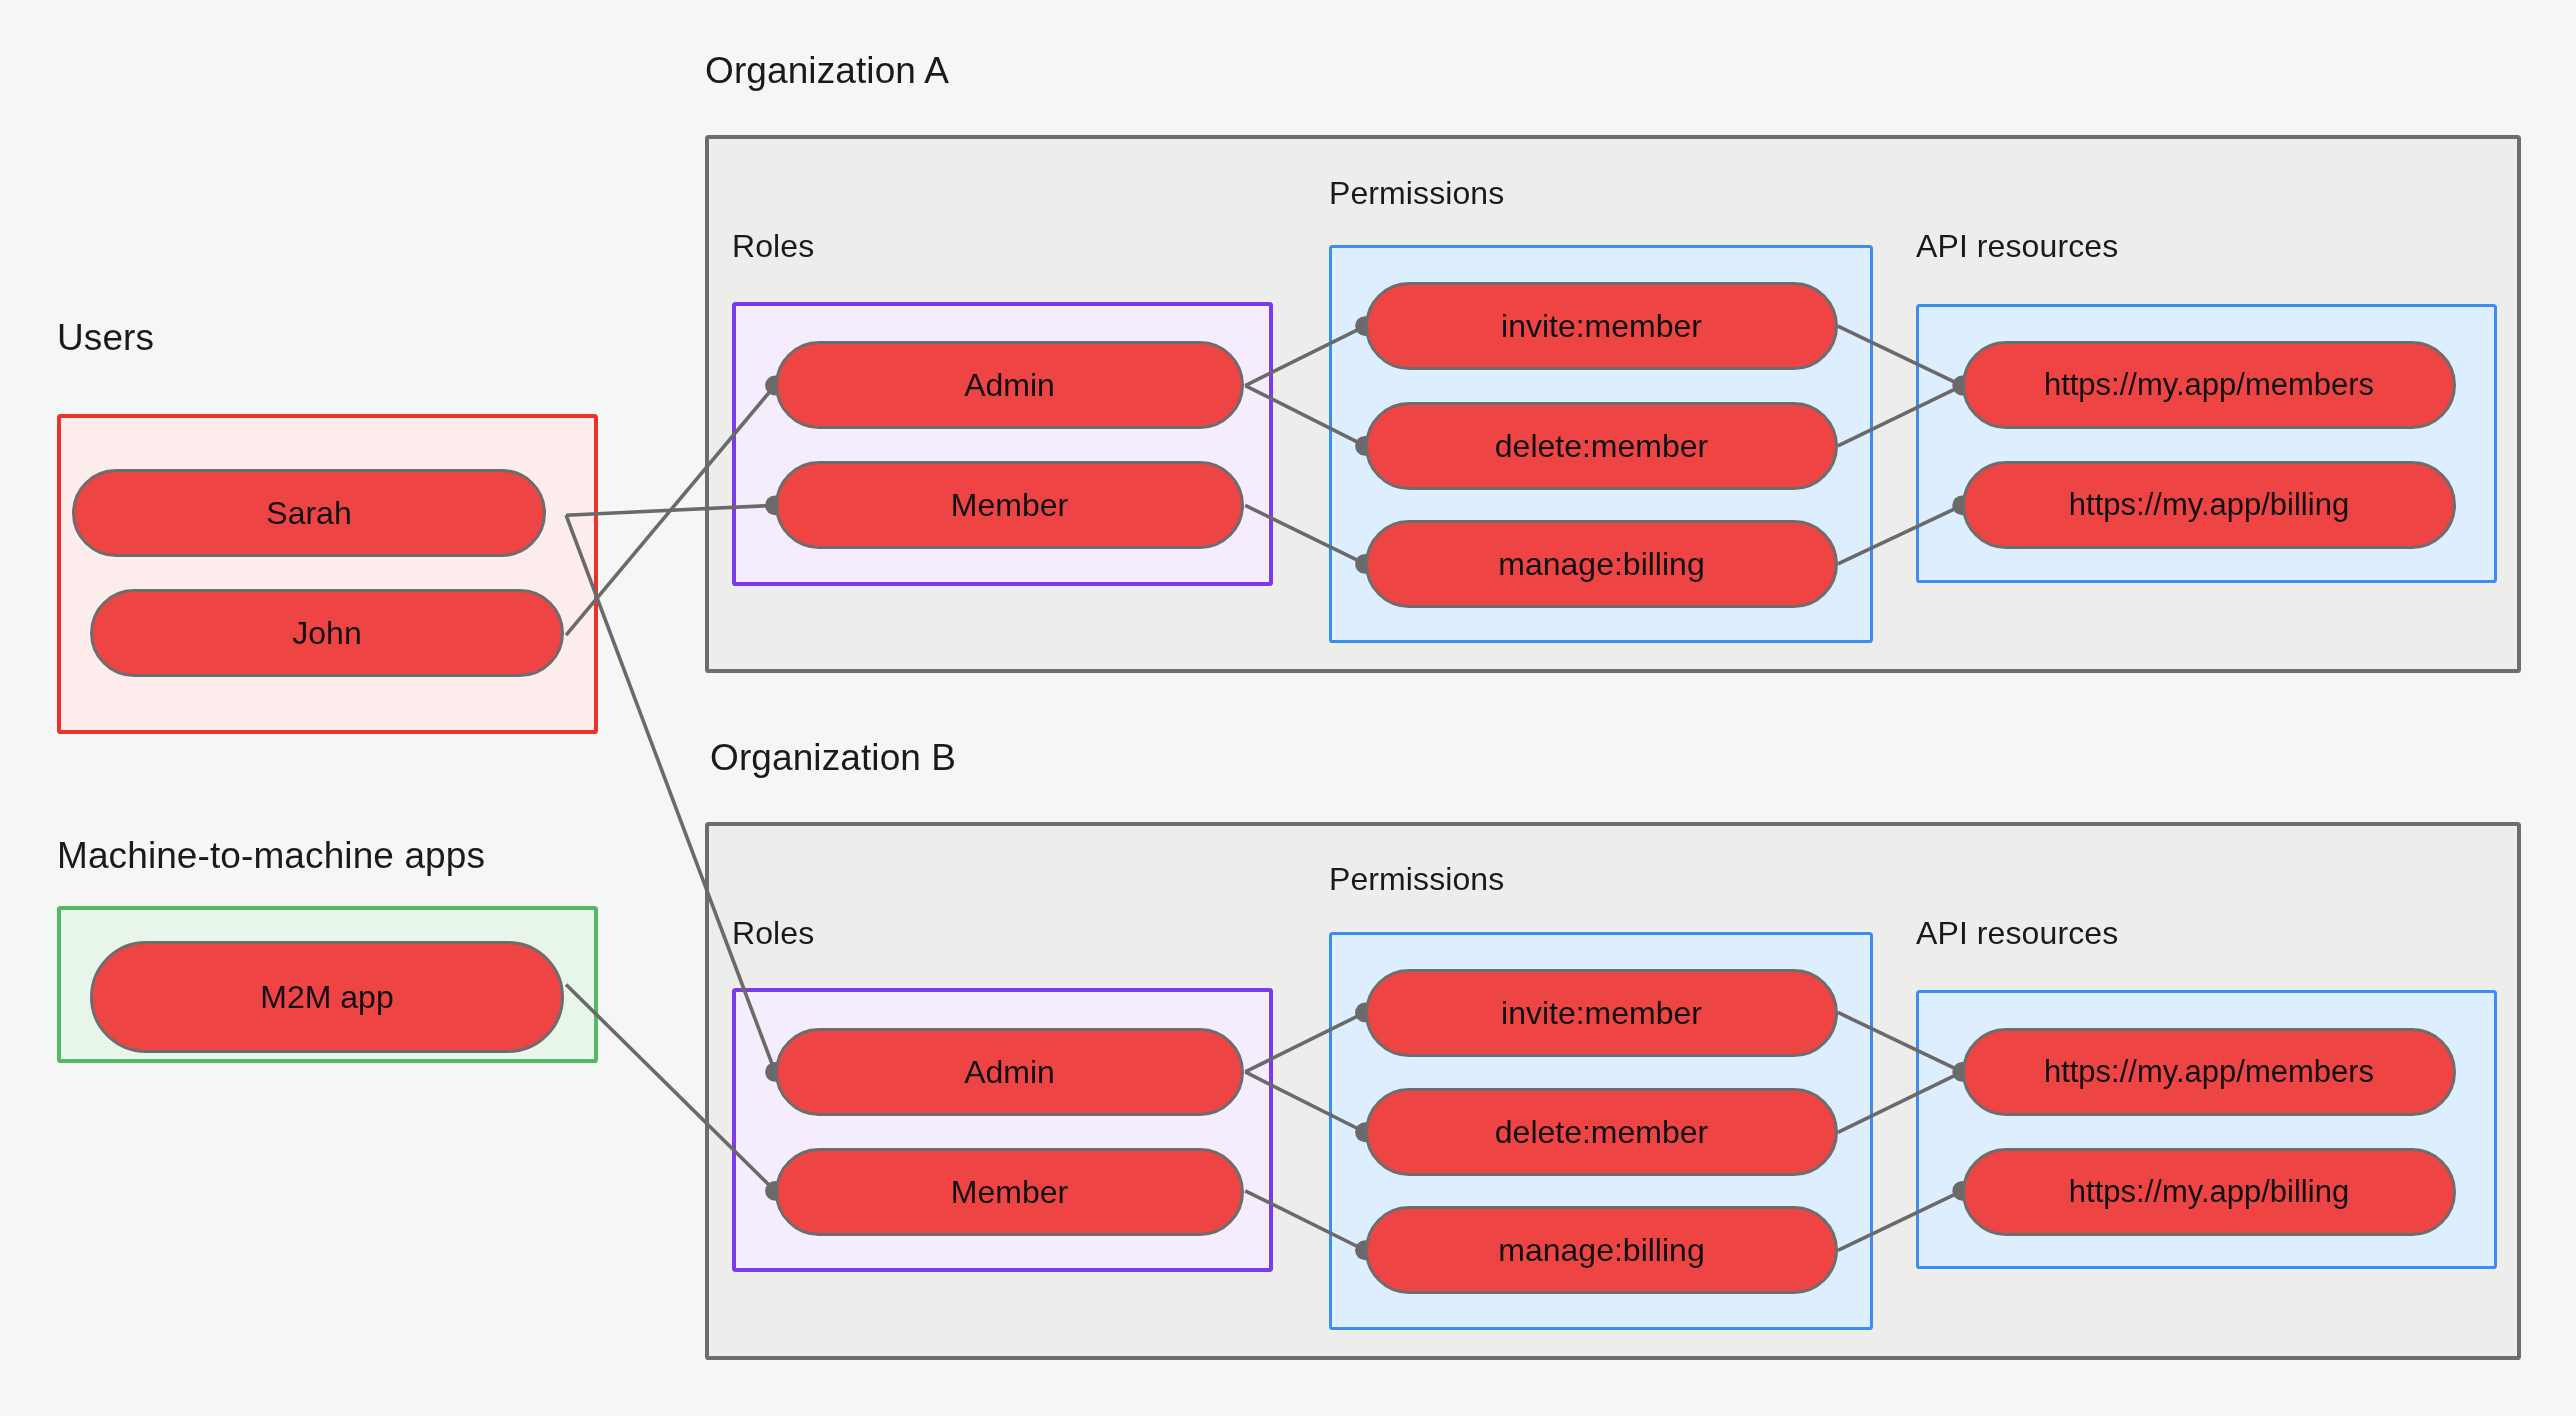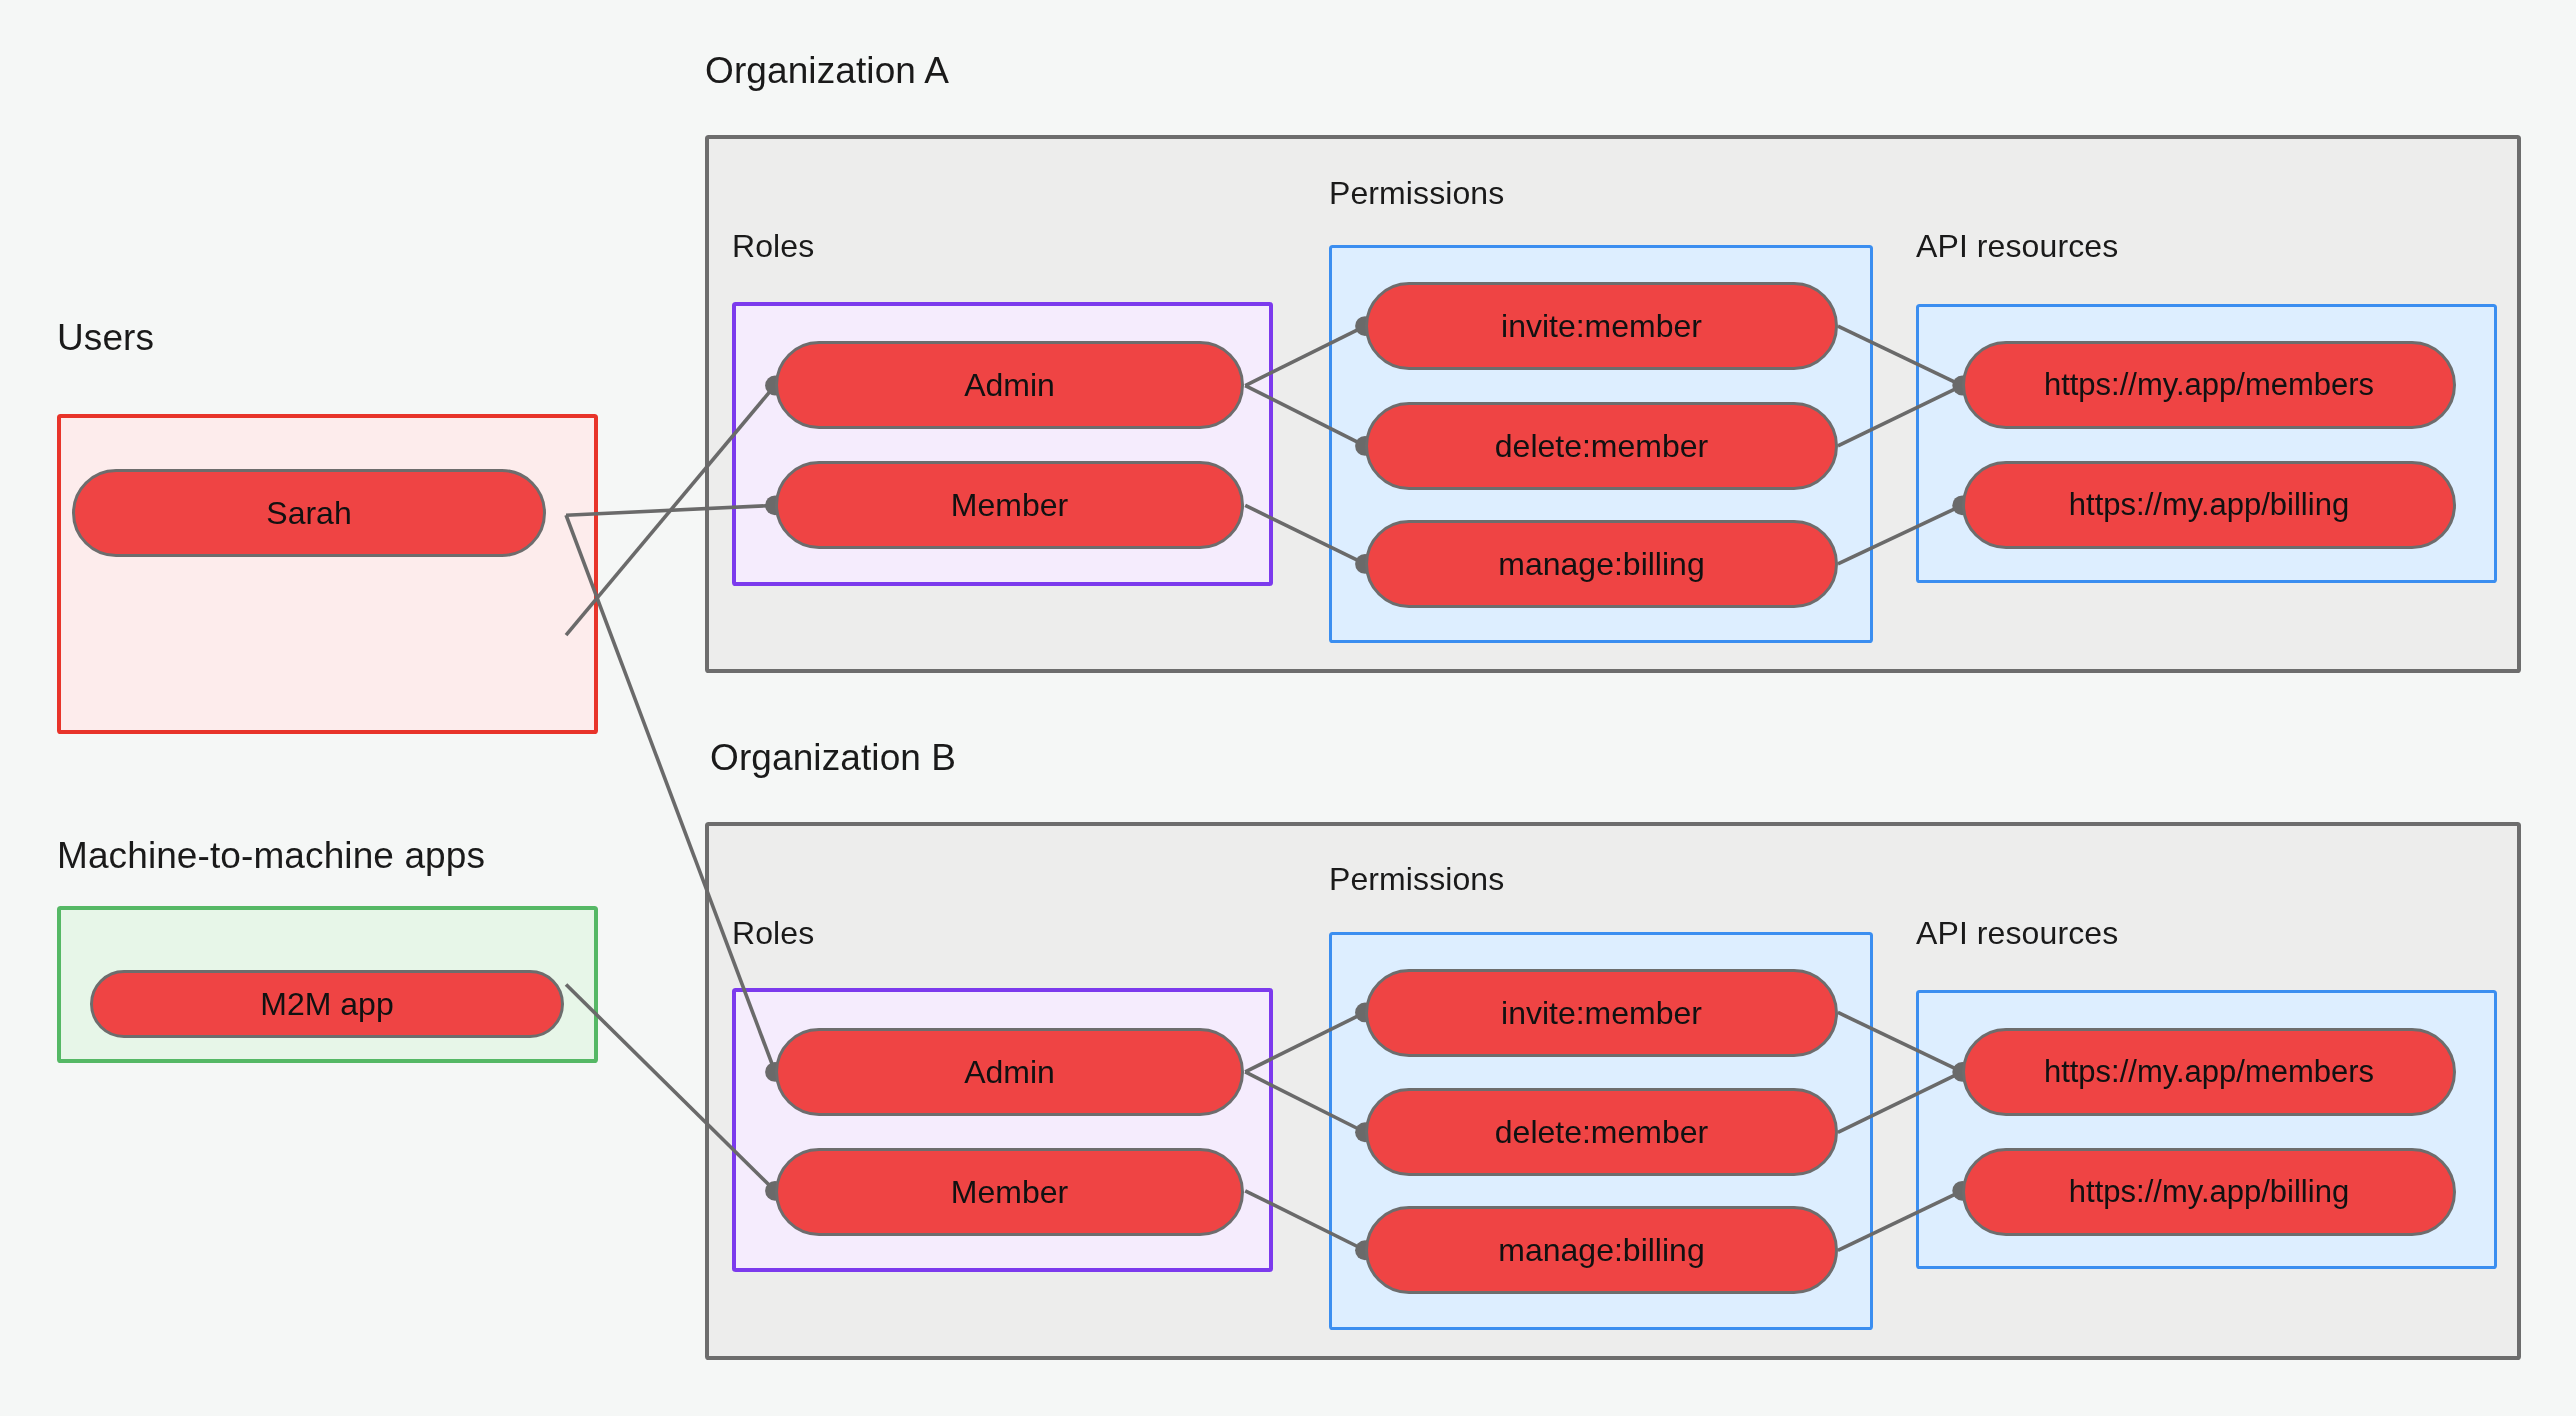--- a/index.html
+++ b/index.html
@@ -135,26 +135,27 @@
       <circle cx="2178" cy="1190" r="11"></circle>
       <circle cx="2178" cy="1322" r="11"></circle>
     </g>
   </svg>
 
   <div class="group-label" style="left:57px; top:317px;">Users</div>
 
   <div class="box box-users" style="left:57px; top:414px; width:541px; height:320px;"></div>
 
   <div class="pill" style="left:72px; top:469px; width:474px; height:88px;">Sarah</div>
+  <div class="pill" style="left:90px; top:589px; width:474px; height:88px;">John</div>
 
   <div class="group-label" style="left:57px; top:826px;margin-top:9px;">Machine-to-machine apps</div>
 
   <div class="box box-m2m" style="left:57px; top:906px; width:541px; height:157px;"></div>
 
-  <div class="pill" style="left:90px; top:970px; width:474px; height:68px;">M2M app</div>
+  <div class="pill" style="left:90px; top:941px; width:474px; height:112px;">M2M app</div>
 
   <div class="group-label" style="left:705px; top:50px;">Organization A</div>
 
   <div class="box box-org" style="left:705px; top:135px; width:1816px; height:538px;"></div>
 
   <div class="group-label" style="left:732px; top:228px; font-size:32px;">Roles</div>
   <div class="box box-roles" style="left:732px; top:302px; width:541px; height:284px;"></div>
   <div class="pill" style="left:775px; top:341px; width:469px; height:88px;">Admin</div>
   <div class="pill" style="left:775px; top:461px; width:469px; height:88px;">Member</div>
 

